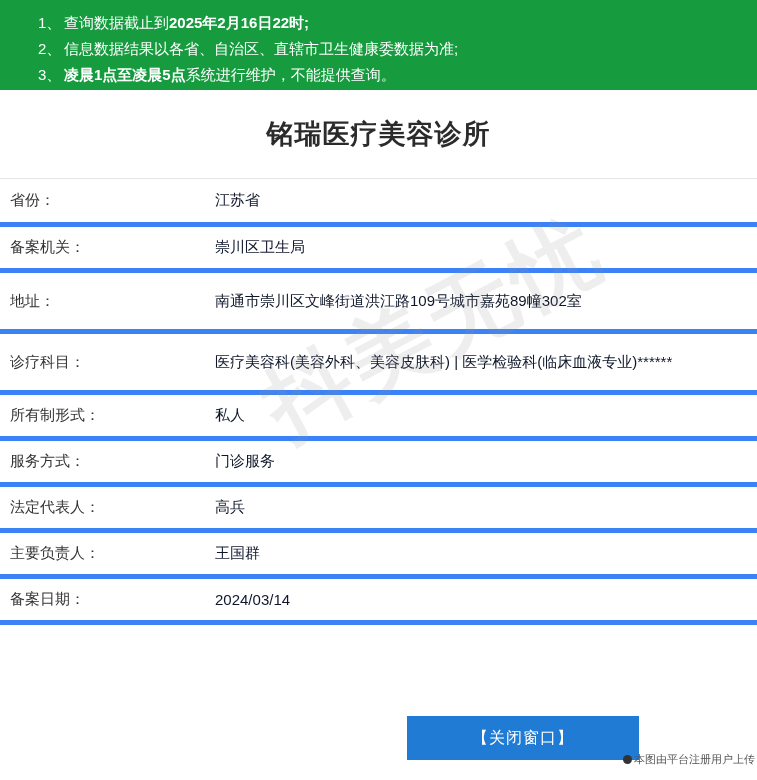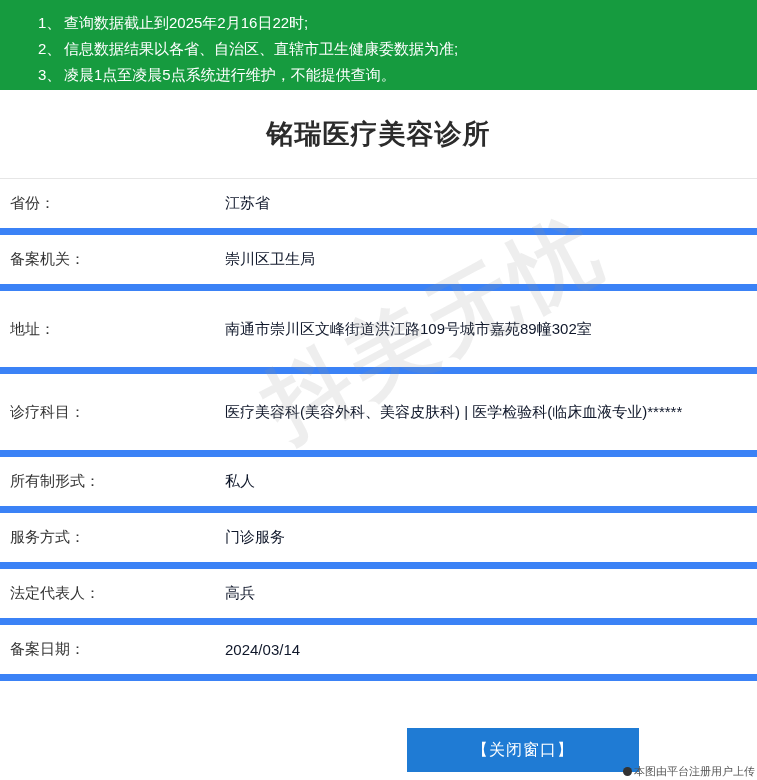--- a/index.html
+++ b/index.html
@@ -31,21 +31,21 @@
     line-height: 26px;
     padding-left: 38px;
     white-space: nowrap;
   }
   .notice-num {
     width: 26px;
     flex: 0 0 26px;
     font-size: 15px;
   }
   .notice-text b {
-    font-weight: normal;
+    font-weight: bold;
   }
 
   
   .title-wrap {
     height: 88px;
     display: flex;
     align-items: center;
     justify-content: center;
   }
   .clinic-title {
@@ -58,24 +58,24 @@
   
   .info-table {
     width: 757px;
     border-collapse: collapse;
     table-layout: fixed;
   }
   .info-table tr {
     height: 46px;
   }
   .info-table td {
-    border-bottom: 7px solid #3b82f6;
+    border-bottom: 5px solid #3b82f6;
     font-size: 15px;
     vertical-align: middle;
-    padding: 15px;
+    padding: 5px;
   }
   .info-table tr:first-child td {
     border-top: 1px solid #e6e6e6;
   }
   td.label {
     width: 190px;
     padding-left: 10px;
     color: #333333;
   }
   td.value {
@@ -100,21 +100,21 @@
     letter-spacing: 6px;
     pointer-events: none;
     user-select: none;
     white-space: nowrap;
   }
 
   
   .footer {
     position: absolute;
     left: 0;
-    bottom: 0;
+    bottom: 12px;
     width: 757px;
     height: 60px;
   }
   .close-btn {
     position: absolute;
     left: 407px;
     top: 8px;
     width: 232px;
     height: 44px;
     background: #1f7bd4;
@@ -191,20 +191,24 @@
     </tr>
     <tr>
       <td class="label">服务方式：</td>
       <td class="value">门诊服务</td>
     </tr>
     <tr>
       <td class="label">法定代表人：</td>
       <td class="value">高兵</td>
     </tr>
     <tr>
+      <td class="label">主要负责人：</td>
+      <td class="value">王国群</td>
+    </tr>
+    <tr>
       <td class="label">备案日期：</td>
       <td class="value">2024/03/14</td>
     </tr>
   </tbody>
 </table>
 
 <div class="footer">
   <button class="close-btn">【关闭窗口】</button>
   <div class="corner-note">
     <span class="corner-dot"></span><span>本图由平台注册用户上传</span>

